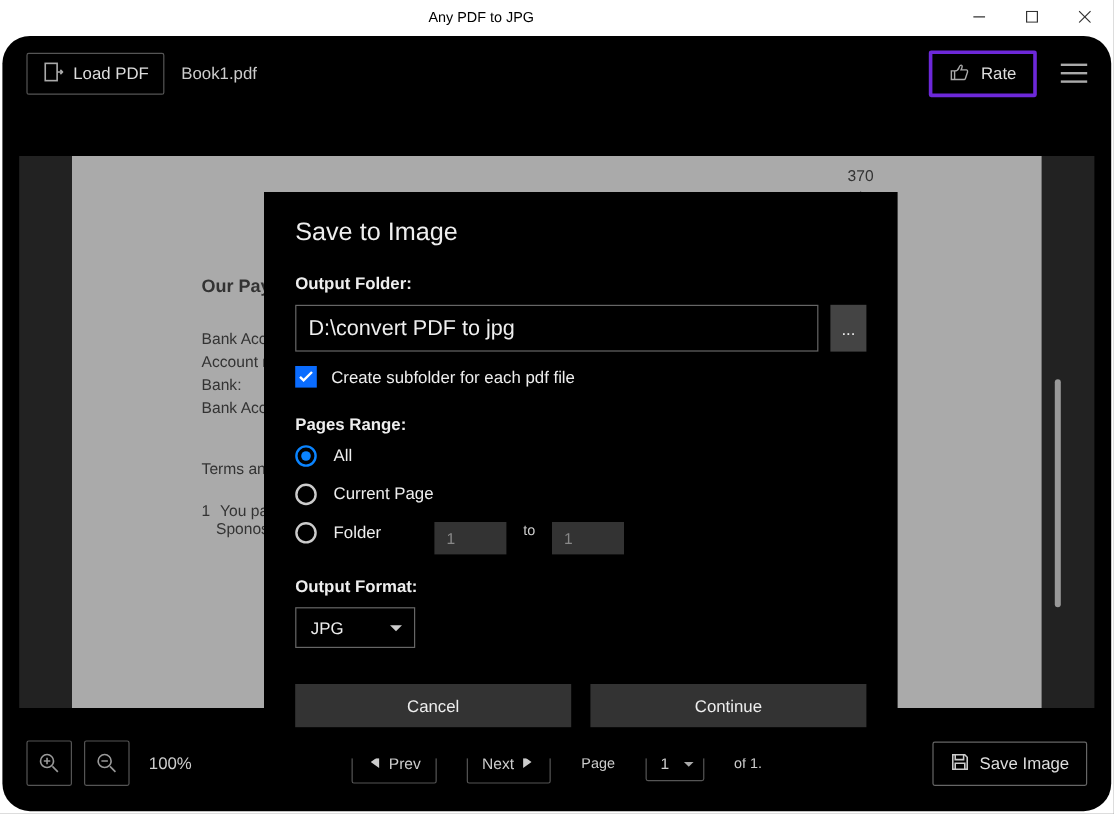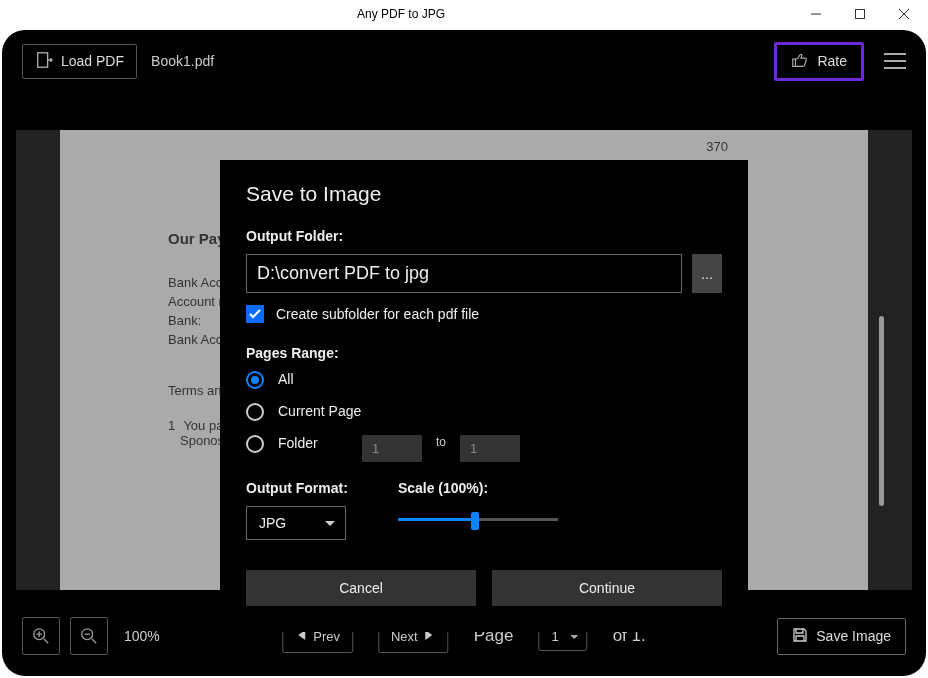--- a/index.html
+++ b/index.html
@@ -26,21 +26,21 @@
   .page .num { display: inline-block; width: 12px; }
   .page .rightnums { position: absolute; top: 8px; right: 140px; text-align: right; font-size: 13px; line-height: 18px; }
   .scrollbar { position: absolute; right: 28px; top: 186px; width: 5px; height: 190px; background: #999; border-radius: 3px; }
   .bottombar { position: absolute; left: 0; right: 0; bottom: 0; height: 80px; display: flex; align-items: center; padding: 0 20px; }
   .iconbtn { width: 38px; height: 38px; border: 1px solid #555; display: flex; align-items: center; justify-content: center; margin-right: 10px; border-radius: 2px; }
   .iconbtn svg { width: 18px; height: 18px; stroke: #999; fill: none; }
   .zoompct { color: #ccc; font-size: 14px; margin-left: 6px; }
   .navcenter { position: absolute; left: 50%; transform: translateX(-50%); display: flex; align-items: center; gap: 25px; }
   .navbtn { display: flex; align-items: center; gap: 6px; border: 1px solid #555; padding: 8px 12px; color: #ccc; font-size: 13px; border-radius: 2px; }
   .navbtn svg { width: 12px; height: 12px; }
-  .pagelabel { color: #ccc; font-size: 17px; }
+  .pagelabel { color: #ccc; font-size: 12px; }
   .pagesel { border: 1px solid #555; padding: 6px 28px 6px 12px; color: #ccc; font-size: 13px; position: relative; border-radius: 2px; }
   .pagesel::after { content: ""; position: absolute; right: 8px; top: 12px; border: 4px solid transparent; border-top-color: #aaa; }
   .savebtn { display: flex; align-items: center; gap: 8px; border: 1px solid #666; padding: 8px 14px; color: #ddd; font-size: 14px; margin-left: auto; border-radius: 2px; }
   .savebtn svg { width: 16px; height: 16px; }
   
   .dialog { position: absolute; top: 130px; left: 218px; width: 528px; background: #000; padding: 22px 26px 26px 26px; color: #eee; }
   .dialog h2 { font-size: 21px; font-weight: 400; margin-bottom: 22px; }
   .lbl { font-size: 14px; font-weight: 600; margin-bottom: 10px; }
   .folderrow { display: flex; gap: 10px; margin-bottom: 12px; }
   .folderrow input { flex: 1; background: #000; border: 1px solid #666; padding: 8px 10px; color: #eee; font-size: 18px; }
@@ -217,28 +217,20 @@
       <input class="pginput" value="1" style="">
       <span class="to">to</span>
       <input class="pginput" value="1" style="">
     </div>
 
     <div class="dcols">
       <div class="col">
         <div class="lbl">Output Format:</div>
         <div class="fmtsel"><span>JPG</span></div>
       </div>
-      <div class="col" style="flex:1;">
-        <div class="lbl">Scale (100%):</div>
-        <div class="slider">
-          <div class="track"></div>
-            <div class="fill"></div>
-            <div class="thumb"></div>
-        </div>
-      </div>
     </div>
 
     <div class="dbtns">
       <button class="dbtn">Cancel</button>
       <button class="dbtn">Continue</button>
     </div>
   </div>
 
 </div>
 

